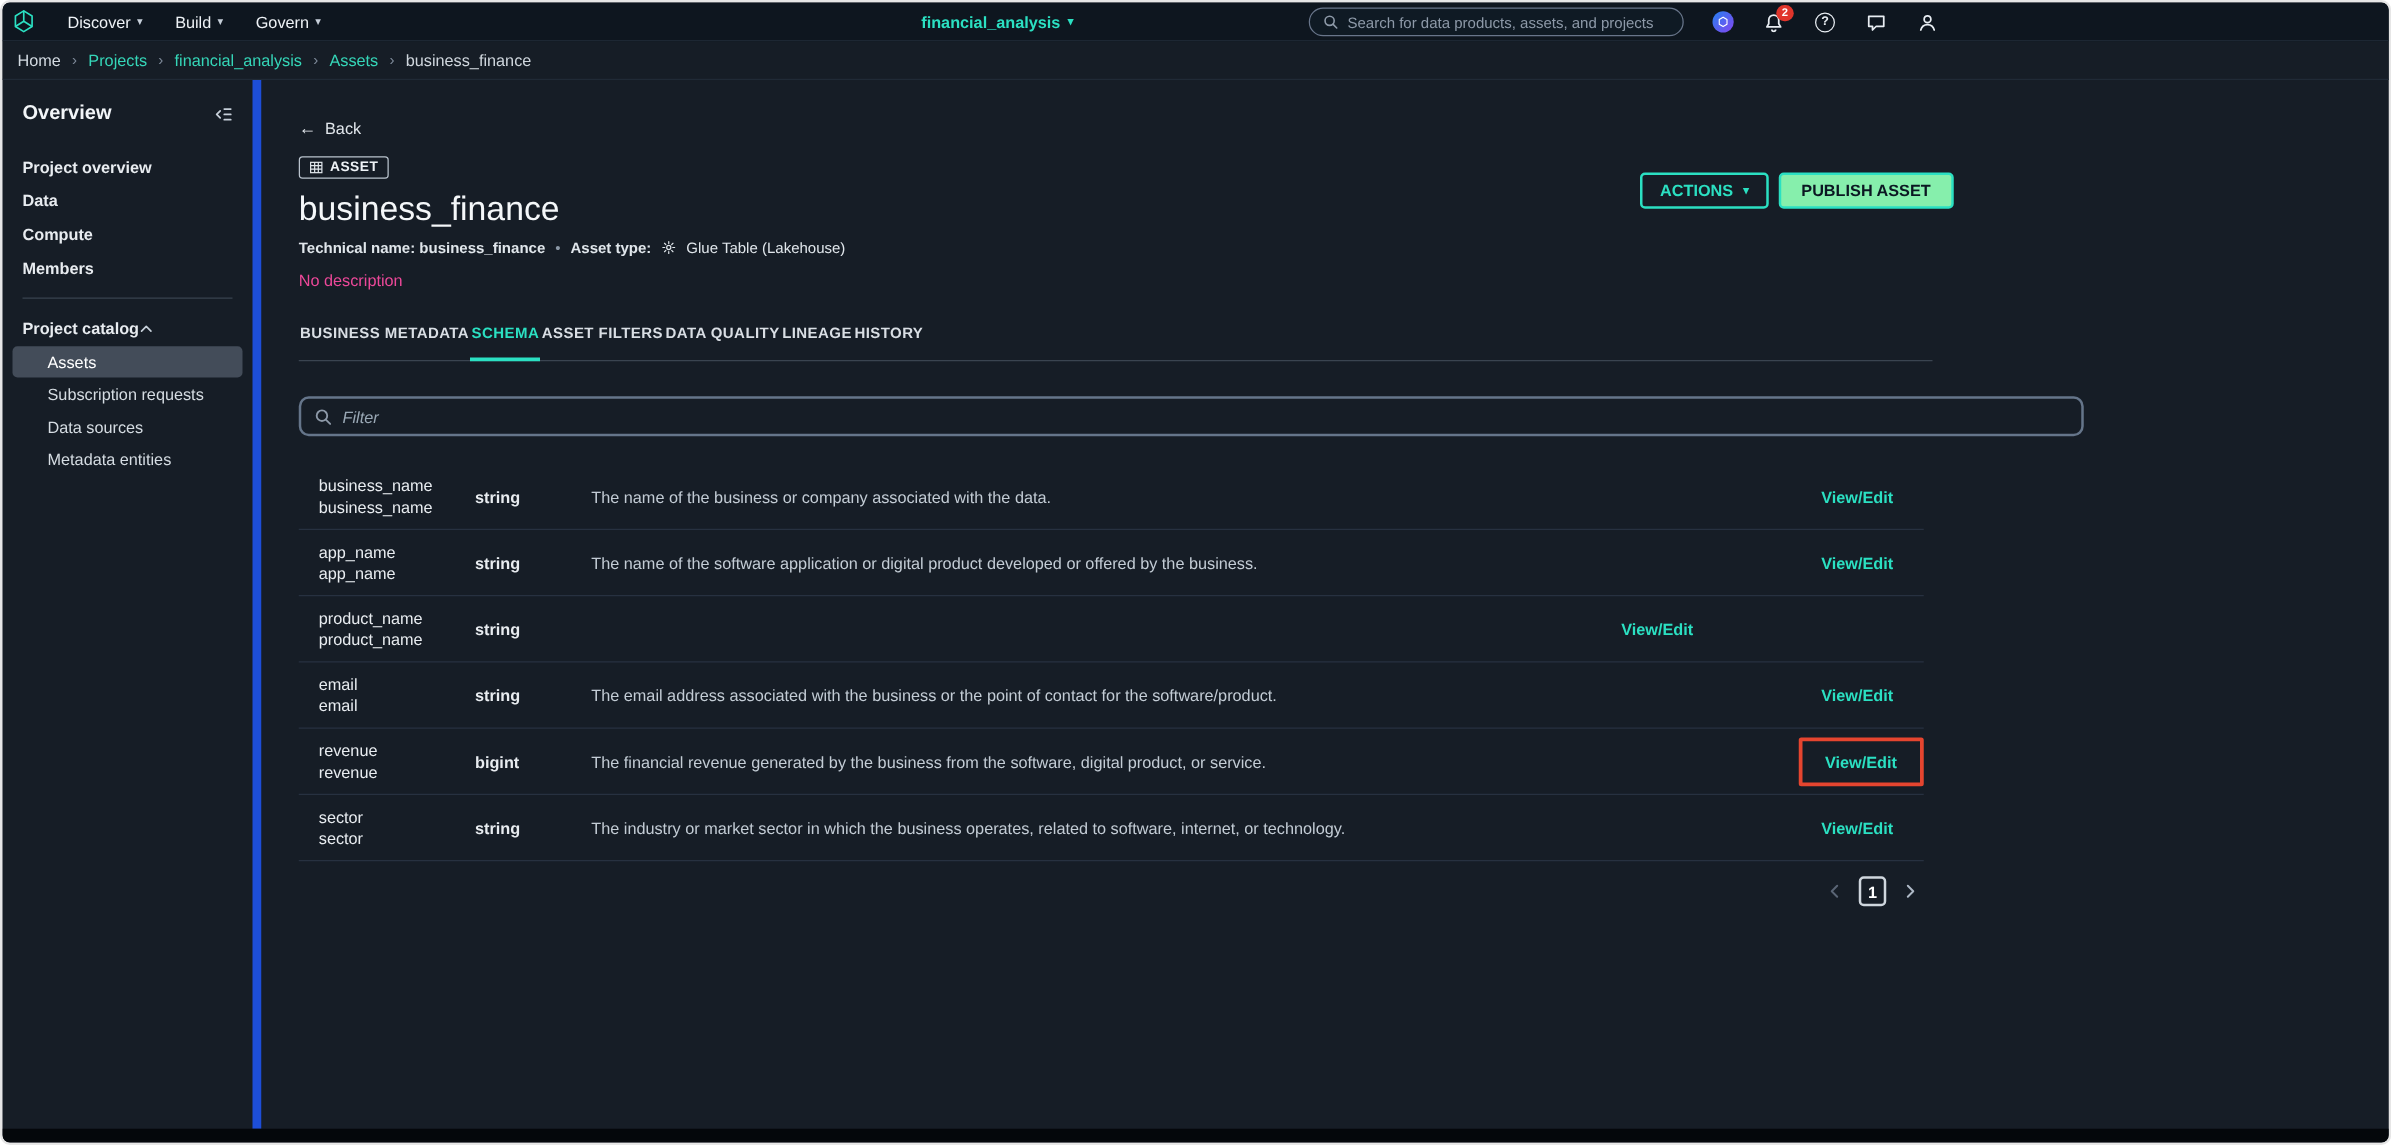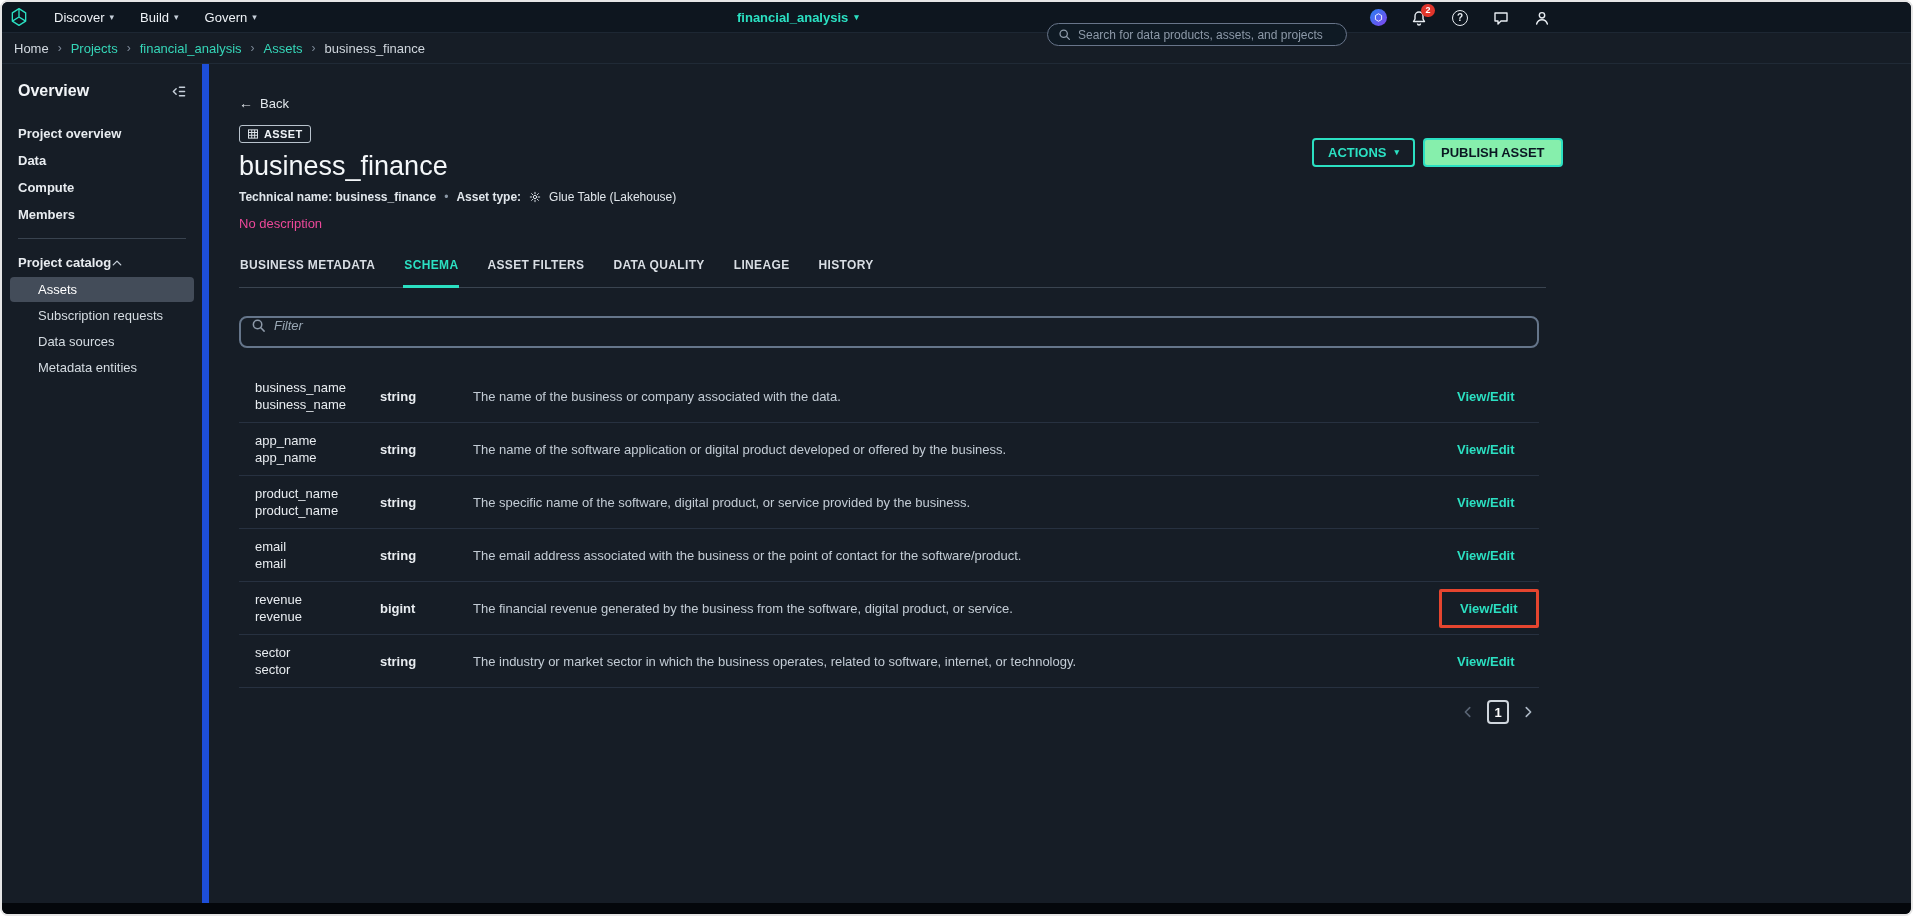--- a/index.html
+++ b/index.html
@@ -29,21 +29,21 @@
   .topmenus { display:flex; align-items:center; gap:26px; margin-left:18px; }
   .topmenu { display:flex; align-items:center; gap:5px; color:#eef2f6; cursor:pointer; }
   .caret { font-size:9px; color:#c6cfd9; line-height:1; }
   .project-selector {
     position:absolute; left:735px; top:0; height:31px;
     display:flex; align-items:center; gap:6px;
     color:#2be0c2; font-weight:600; cursor:pointer;
   }
   .project-selector .caret { color:#2be0c2; }
   .searchbar {
-    position:absolute; left:1045px; top:21px;
+    position:absolute; left:1045px; top:4px;
     width:300px; height:23px;
     border:1px solid #68758a; border-radius:12px;
     background:#0f1a24;
     display:flex; align-items:center; gap:7px;
     padding:0 10px; color:#8d99a8;
   }
   .searchbar input {
     flex:1; background:transparent; border:none; outline:none;
     color:#c6cfd9; font-size:12px; font-family:"Liberation Sans", sans-serif;
   }
@@ -145,36 +145,36 @@
   .btn-outline {
     background:transparent; color:#2be0c2; border:2px solid #2be0c2;
     padding:5px 14px; display:flex; align-items:center; gap:8px;
   }
   .btn-outline .caret { color:#2be0c2; }
   .btn-primary { background:#86efac; color:#0b1722; border:2px solid #2be0c2; padding:5px 16px; }
 
   
   .tabs {
     margin-top:27px; width:1307px;
-    display:flex; gap:27px;
+    display:flex; 
     border-bottom:1px solid #3a4450;
   }
   .tab {
     padding:0 1px 13px 1px;
     font-size:12px; font-weight:700; letter-spacing:.35px;
     color:#d9dee4; cursor:pointer;
     border-bottom:3px solid transparent; margin-bottom:-1px;
   }
   .tab.active { color:#2be0c2; border-bottom-color:#2be0c2; }
 
   
   .filter-box {
-    margin-top:28px; width:1300px; height:32px;
+    margin-top:28px; width:1428px; height:32px;
     border:2px solid #65758a; border-radius:8px;
-    display:flex; align-items:flex-start; gap:8px; padding:0 10px;
+    display:flex; align-items:center; gap:8px; padding:0 10px;
     color:#8d99a8;
   }
   .filter-box input {
     flex:1; background:transparent; border:none; outline:none;
     font-size:13px; font-style:italic; color:#c6cfd9;
     font-family:"Liberation Sans", sans-serif;
   }
   .filter-box input::placeholder { color:#9aa8b5; font-style:italic; }
 
   
@@ -434,21 +434,20 @@
             <span class="view-edit">View/Edit</span>
           </div>
         </div>
 
         <div class="t-row">
           <div class="cell-name">
             <div>product_name</div>
             <div>product_name</div>
           </div>
           <div class="cell-type">string</div>
-          <div class="cell-desc">The specific name of the software, digital product, or service provided by the business.</div>
           <div></div>
           <div></div>
           <div class="cell-action">
             <span class="view-edit">View/Edit</span>
           </div>
         </div>
 
         <div class="t-row">
           <div class="cell-name">
             <div>email</div>

